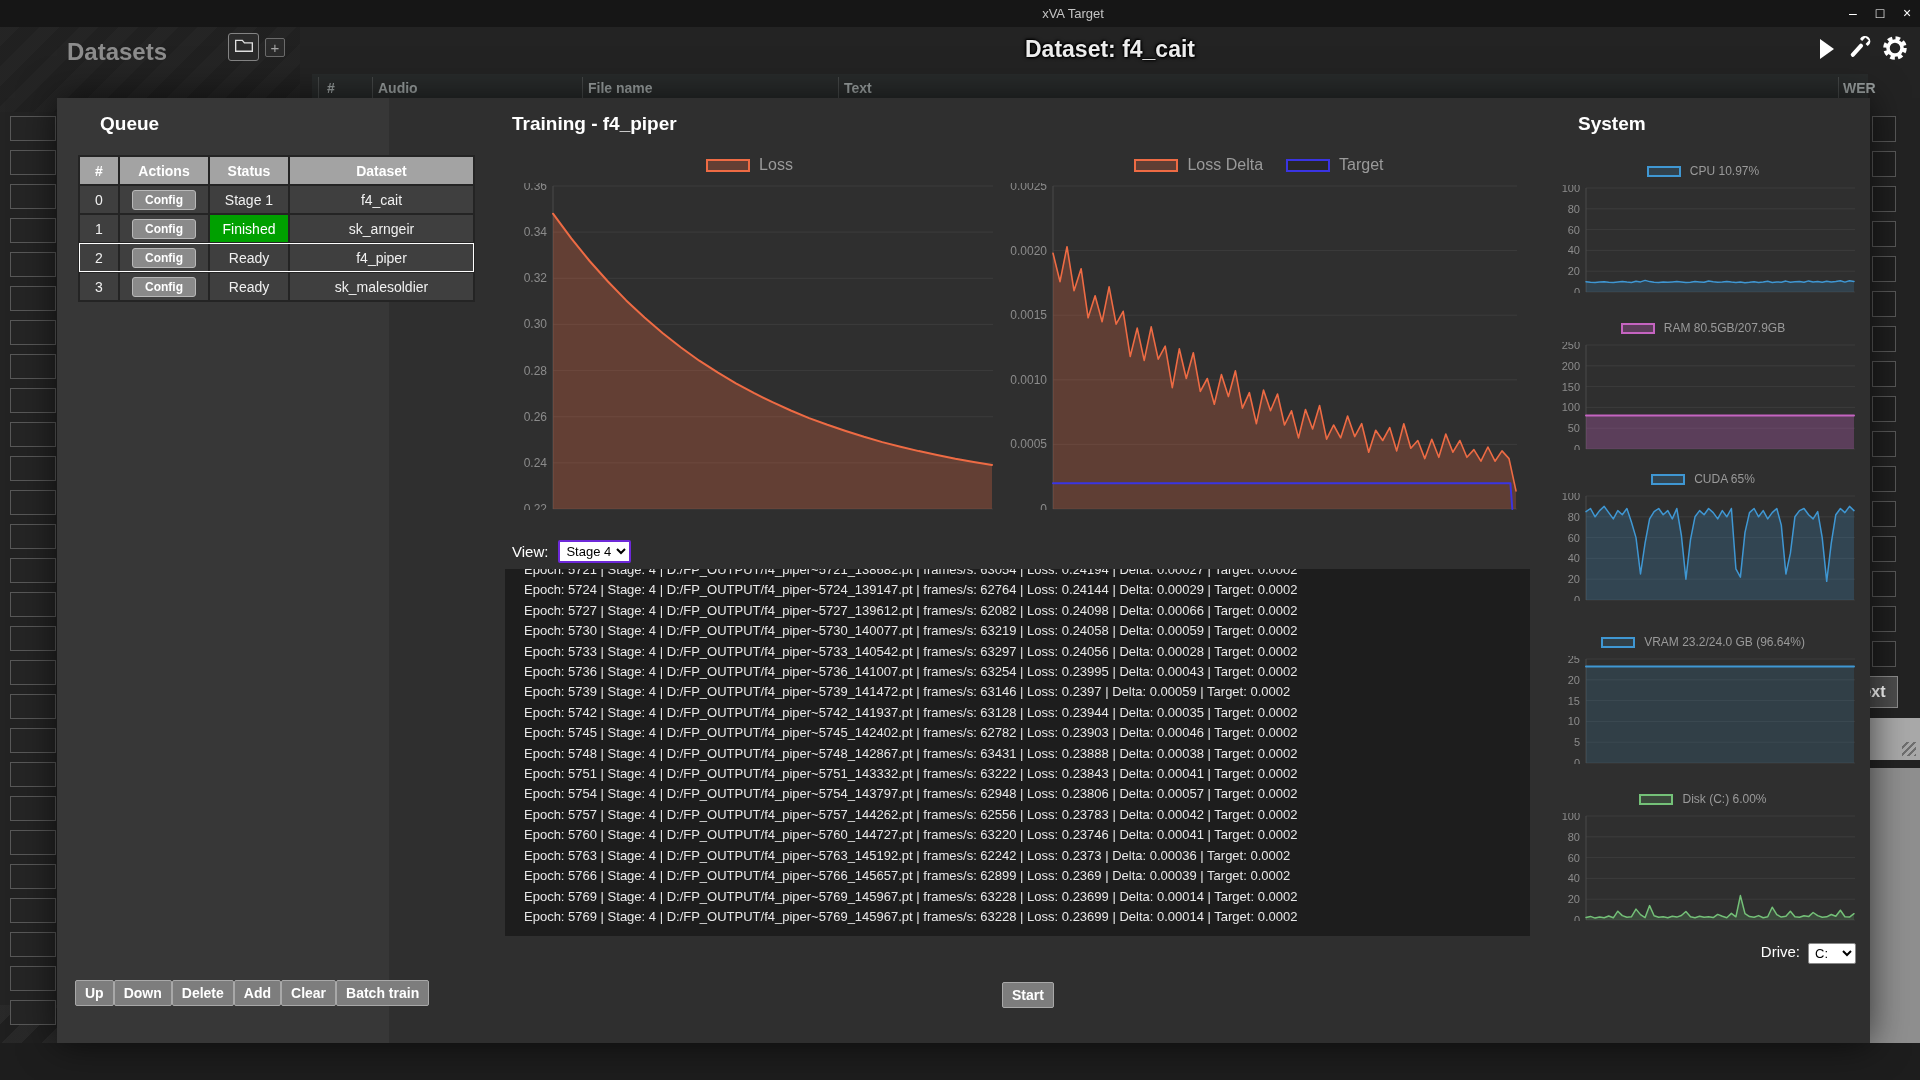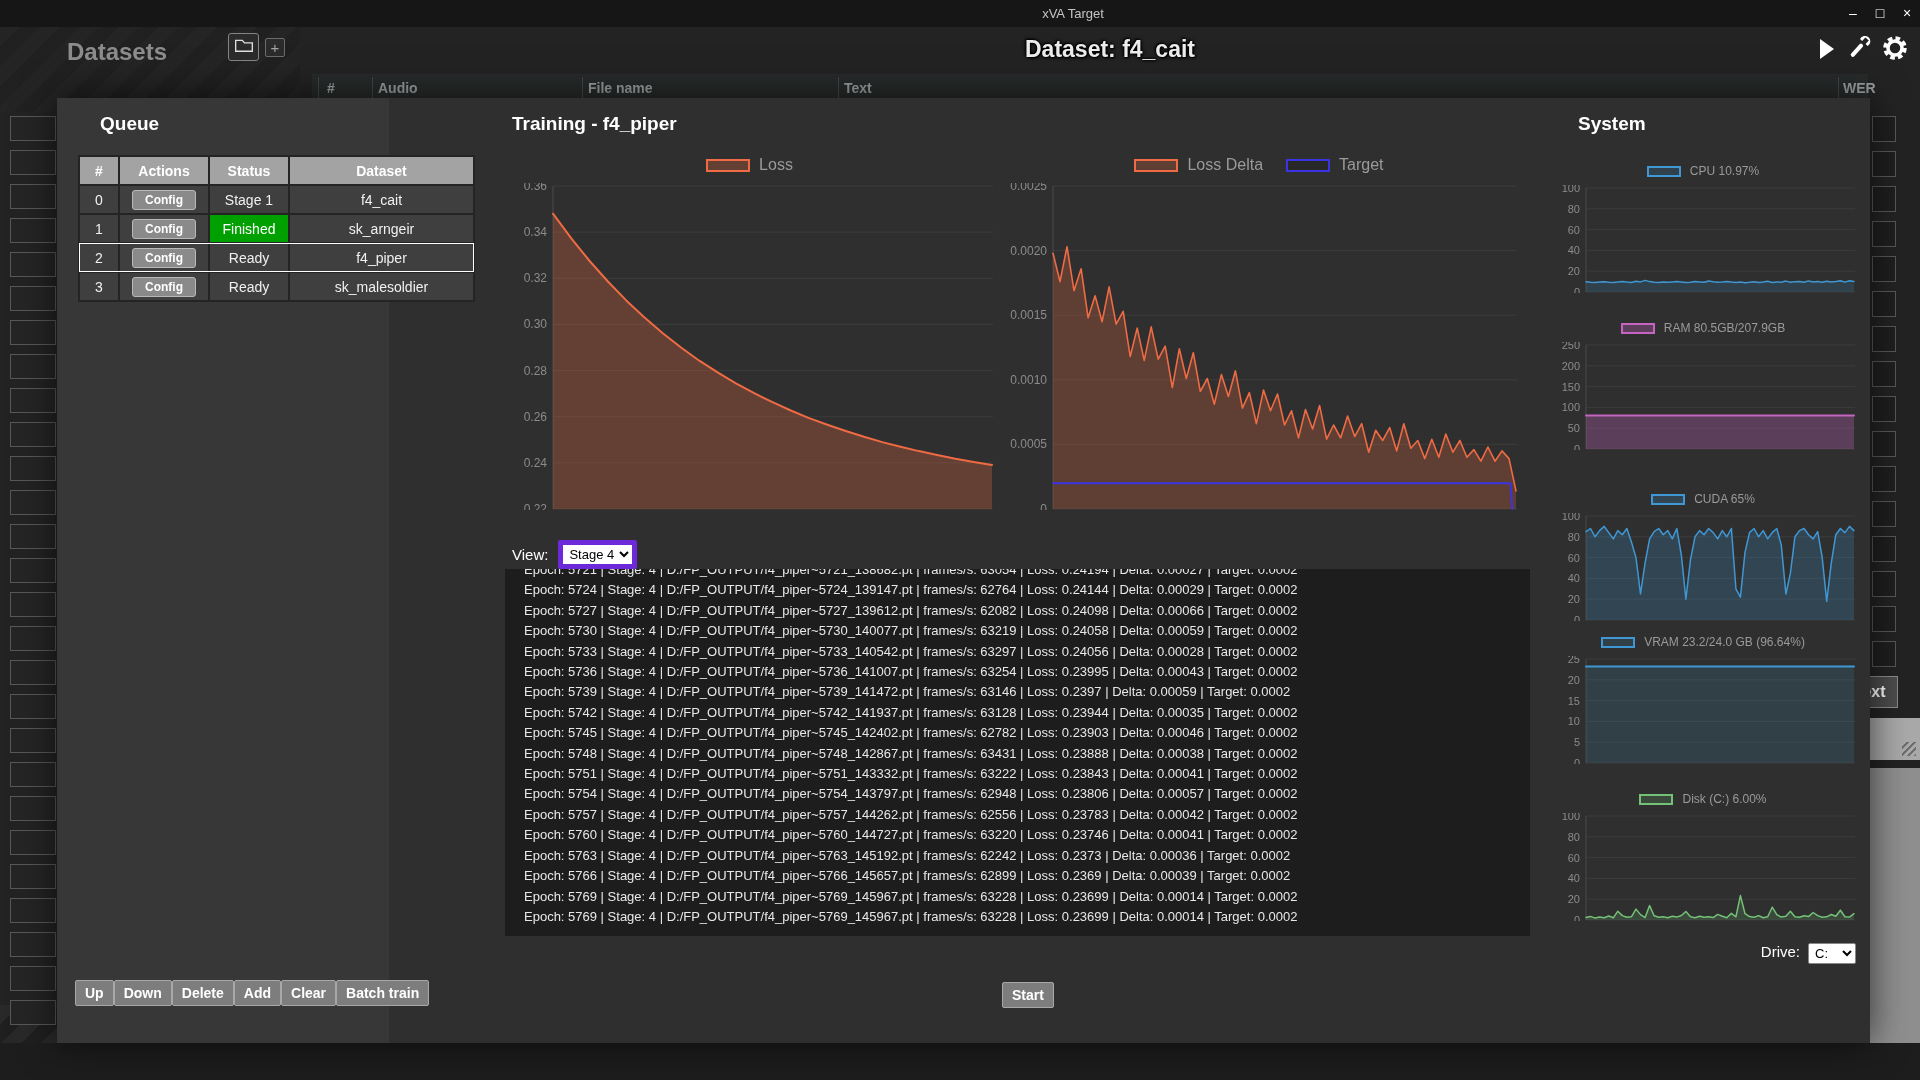--- a/index.html
+++ b/index.html
@@ -64,21 +64,21 @@
   .lg-lab{color:#9a9a9a;}
   .lg-lab.big{font-size:16px;}
   .lg-lab.small{font-size:12px;}
   .chart{width:100%;}
   .chart.training{height:327px;}
   .chart.sys{height:108px;}
   .legend.sys-leg{height:16px;margin-bottom:6px;}
 
   .view-row{position:absolute;left:455px;top:442px;display:flex;align-items:center;gap:10px;}
   .lbl{font-size:15px;color:#fff;}
-  .wsel{background:#fff;color:#000;font-size:13px;font-family:"Liberation Sans",sans-serif;border:5px solid #6d28d9;border-radius:2px;padding:1px 2px;}
+  .wsel{background:#fff;color:#000;font-size:13px;font-family:"Liberation Sans",sans-serif;border:2px solid #6d28d9;border-radius:2px;padding:1px 2px;}
   .drive-sel{border:1px solid #888;width:48px;}
 
   .logbox{position:absolute;left:448px;top:471px;width:1025px;height:367px;background:#1d1d1d;overflow:hidden;}
   .logtext{white-space:pre;font-size:13px;line-height:20.4px;color:#e8e8e8;margin-top:-9px;padding-left:19px;}
 
   .drive-row{position:absolute;left:1493px;top:845px;width:306px;display:flex;justify-content:flex-end;gap:8px;}
 </style>
 </head>
 <body>
 
@@ -375,21 +375,21 @@
           <line x1="36" y1="86.2" x2="305" y2="86.2" stroke="#3c3c3c" stroke-width="1"></line>
           <text x="30" y="90.2" text-anchor="end" font-size="11" fill="#8b8b8b" font-family="Liberation Sans, sans-serif">50</text>
           <line x1="36" y1="107.0" x2="305" y2="107.0" stroke="#3c3c3c" stroke-width="1"></line>
           <text x="30" y="111.0" text-anchor="end" font-size="11" fill="#8b8b8b" font-family="Liberation Sans, sans-serif">0</text>
           <line x1="36" y1="3" x2="36" y2="107" stroke="#4a4a4a" stroke-width="1"></line>
           <polygon points="36.0,73.5 304.0,73.5 304.0,107 36.0,107" fill="rgba(197,100,193,0.30)"></polygon>
           <polyline points="36.0,73.5 304.0,73.5" fill="none" stroke="#c564c1" stroke-width="2" stroke-linejoin="round" stroke-linecap="round"></polyline>
         </svg></div>
   </div>
 
-  <div class="chart-wrap" style="left:1493px;top:393px;width:306px;">
+  <div class="chart-wrap" style="left:1493px;top:373px;width:306px;">
     <div class="legend sys-leg">
       <span class="lg-box small" style="border-color: rgb(63, 151, 211); background: rgba(63, 151, 211, 0.22);"></span>
       <span class="lg-lab small">CUDA 65%</span>
     </div>
     <div class="chart sys"><svg width="306" height="108" xmlns="http://www.w3.org/2000/svg">
           <line x1="36" y1="3.0" x2="305" y2="3.0" stroke="#3c3c3c" stroke-width="1"></line>
           <text x="30" y="7.0" text-anchor="end" font-size="11" fill="#8b8b8b" font-family="Liberation Sans, sans-serif">100</text>
           <line x1="36" y1="23.8" x2="305" y2="23.8" stroke="#3c3c3c" stroke-width="1"></line>
           <text x="30" y="27.8" text-anchor="end" font-size="11" fill="#8b8b8b" font-family="Liberation Sans, sans-serif">80</text>
           <line x1="36" y1="44.6" x2="305" y2="44.6" stroke="#3c3c3c" stroke-width="1"></line>

